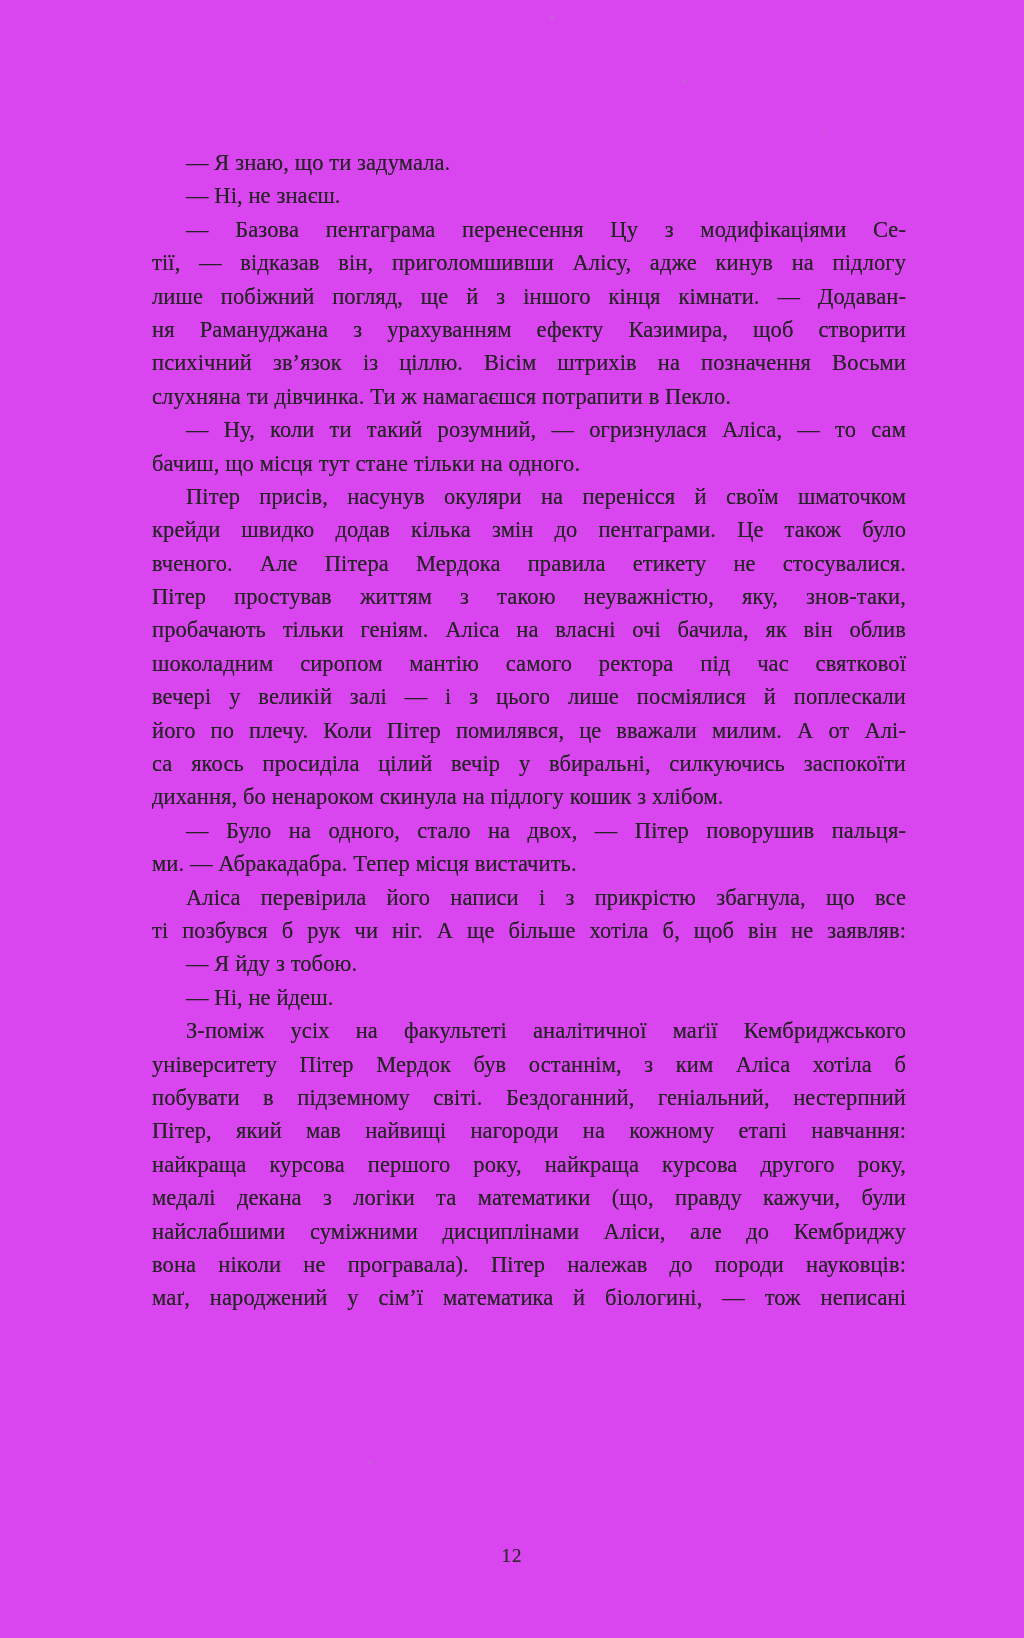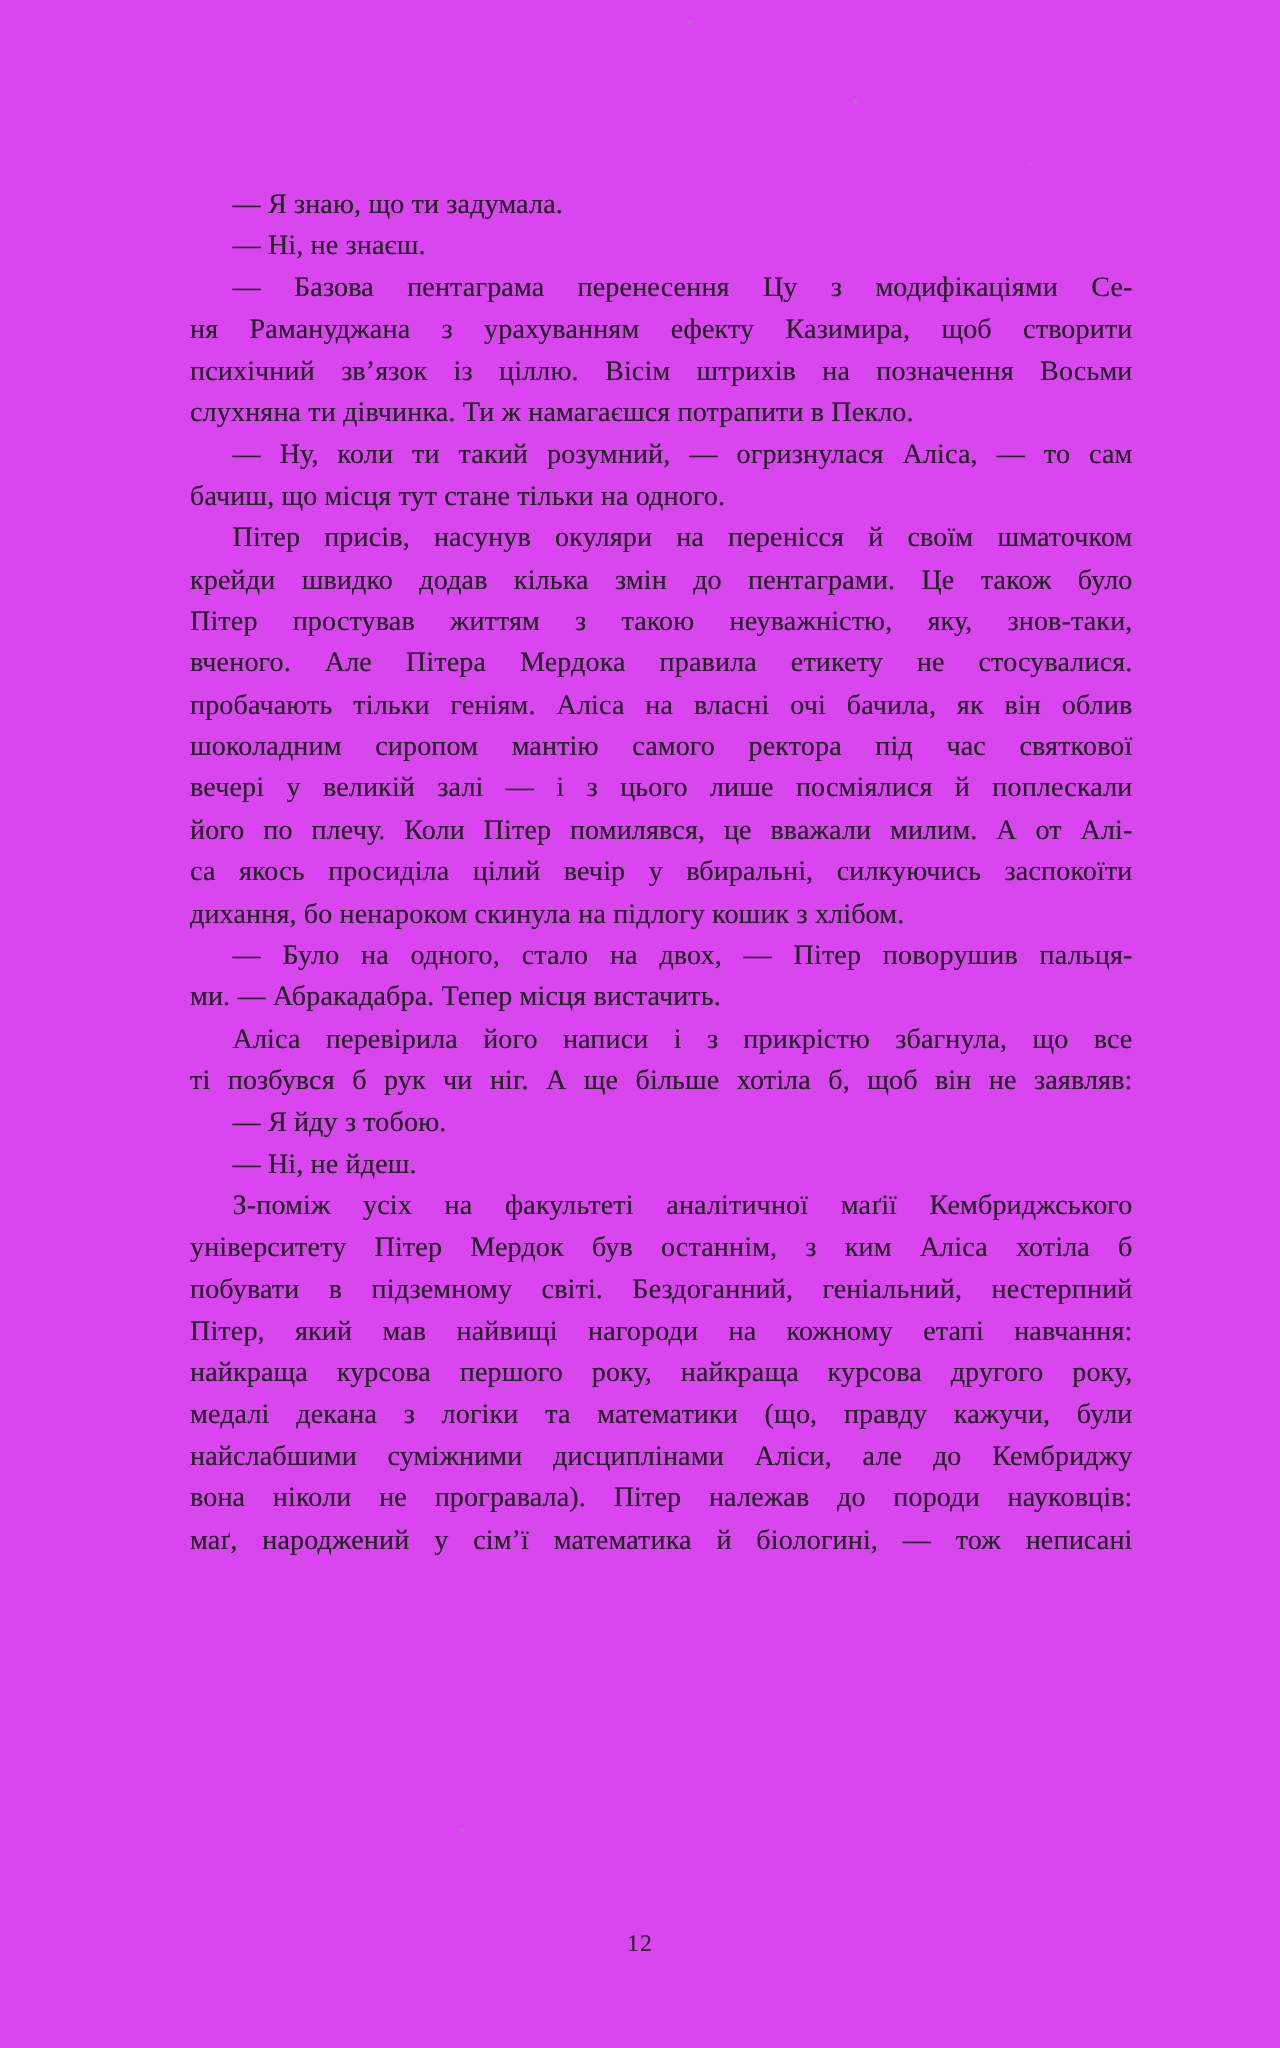--- a/index.html
+++ b/index.html
@@ -63,29 +63,31 @@
 
   <div class="speck s1"></div>
   <div class="speck s2"></div>
   <div class="speck s3"></div>
   <div class="speck s4"></div>
 
   <div class="text-block">
     <div class="line ind">— Я знаю, що ти задумала.</div>
     <div class="line ind">— Ні, не знаєш.</div>
     <div class="line ind j">— Базова пентаграма перенесення Цу з модифікаціями Се-</div>
+    <div class="line j">тії, — відказав він, приголомшивши Алісу, адже кинув на підлогу</div>
+    <div class="line j">лише побіжний погляд, ще й з іншого кінця кімнати. — Додаван-</div>
     <div class="line j">ня Рамануджана з урахуванням ефекту Казимира, щоб створити</div>
     <div class="line j">психічний зв’язок із ціллю. Вісім штрихів на позначення Восьми</div>
     <div class="line">слухняна ти дівчинка. Ти ж намагаєшся потрапити в Пекло.</div>
     <div class="line ind j">— Ну, коли ти такий розумний, — огризнулася Аліса, — то сам</div>
     <div class="line">бачиш, що місця тут стане тільки на одного.</div>
     <div class="line ind j">Пітер присів, насунув окуляри на перенісся й своїм шматочком</div>
     <div class="line j">крейди швидко додав кілька змін до пентаграми. Це також було</div>
+    <div class="line j">вченого. Але Пітера Мердока правила етикету не стосувалися.</div>
     <div class="line j">Пітер простував життям з такою неуважністю, яку, знов-таки,</div>
-    <div class="line j">вченого. Але Пітера Мердока правила етикету не стосувалися.</div>
     <div class="line j">пробачають тільки геніям. Аліса на власні очі бачила, як він облив</div>
     <div class="line j">шоколадним сиропом мантію самого ректора під час святкової</div>
     <div class="line j">вечері у великій залі — і з цього лише посміялися й поплескали</div>
     <div class="line j">його по плечу. Коли Пітер помилявся, це вважали милим. А от Алі-</div>
     <div class="line j">са якось просиділа цілий вечір у вбиральні, силкуючись заспокоїти</div>
     <div class="line">дихання, бо ненароком скинула на підлогу кошик з хлібом.</div>
     <div class="line ind j">— Було на одного, стало на двох, — Пітер поворушив пальця-</div>
     <div class="line">ми. — Абракадабра. Тепер місця вистачить.</div>
     <div class="line ind j">Аліса перевірила його написи і з прикрістю збагнула, що все</div>
     <div class="line j">ті позбувся б рук чи ніг. А ще більше хотіла б, щоб він не заявляв:</div>

